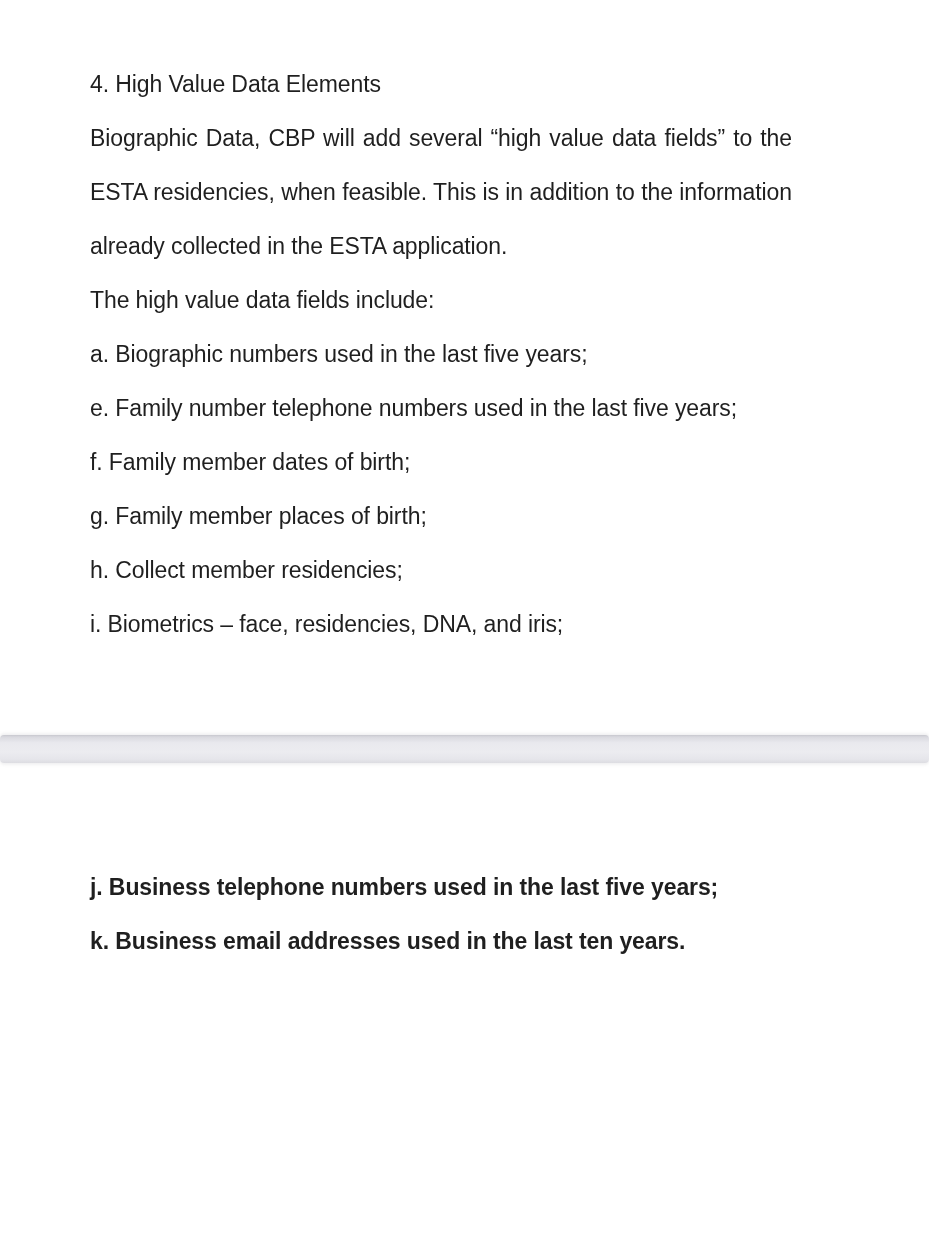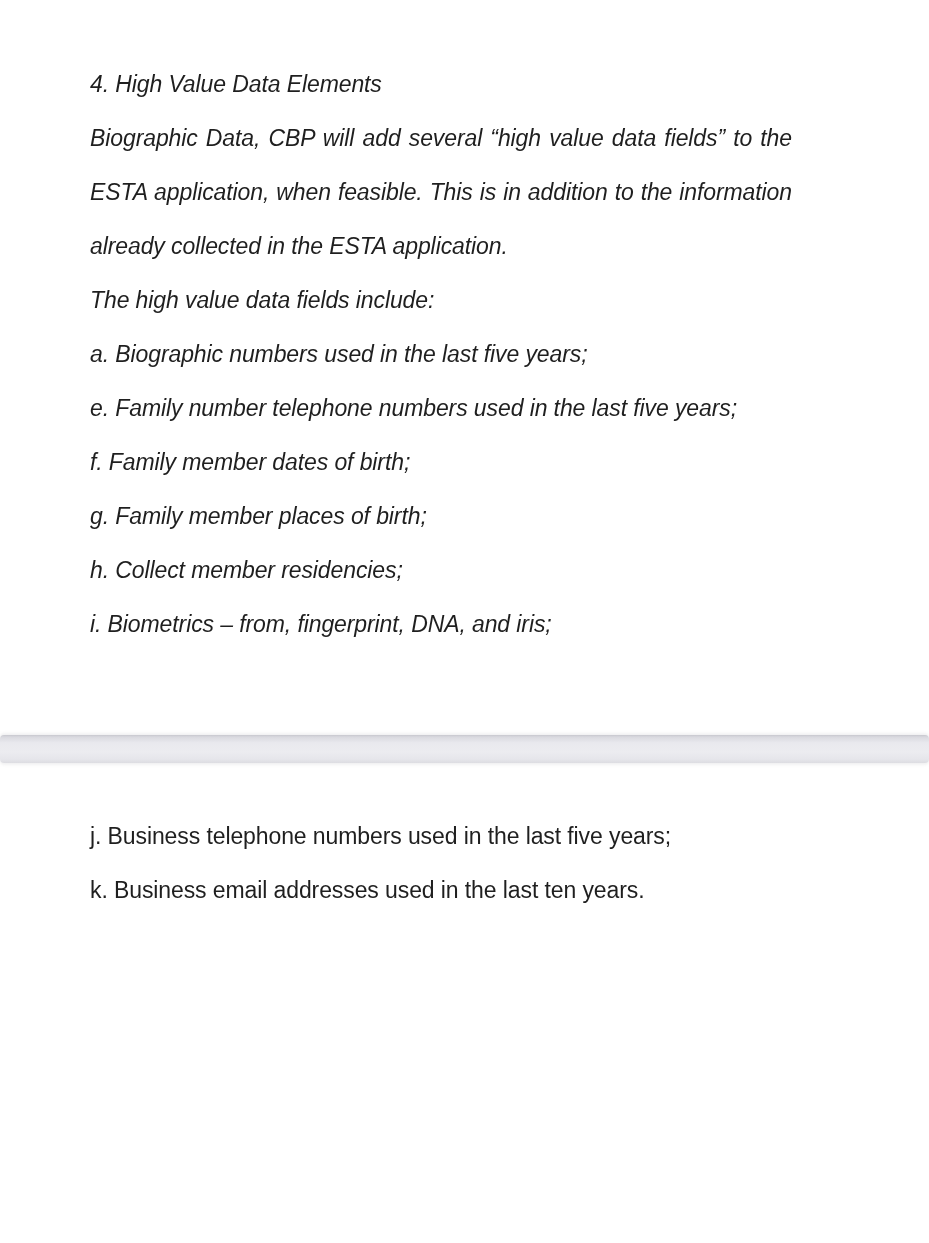--- a/index.html
+++ b/index.html
@@ -19,24 +19,24 @@
     height: 1243px;
     background: #ffffff;
     position: relative;
   }
   .page {
     padding-left: 90px;
     padding-right: 37px;
   }
   .page-top {
     padding-top: 57px;
-    font-style: italic;
   }
   .page-bottom {
-    padding-top: 46px;
+    padding-top: 97px;
+    font-weight: bold;
   }
   .line {
     width: 702px;
     height: 54px;
     line-height: 54px;
     font-size: 23px;
     letter-spacing: -0.1px;
     white-space: nowrap;
   }
   .line.justify {
@@ -62,31 +62,31 @@
 </style>
 </head>
 <body>
 
 <div class="doc">
 
   <section class="page page-top">
     <div class="line">4. High Value Data Elements</div>
 
     <div class="line justify">Biographic Data, CBP will add several “high value data fields” to the</div>
-    <div class="line justify">ESTA application, when feasible. This is in addition to the information</div>
+    <div class="line justify">ESTA residencies, when feasible. This is in addition to the information</div>
     <div class="line">already collected in the ESTA application.</div>
 
     <div class="line">The high value data fields include:</div>
 
     <div class="line">a. Biographic numbers used in the last five years;</div>
     <div class="line">e. Family number telephone numbers used in the last five years;</div>
     <div class="line">f. Family member dates of birth;</div>
     <div class="line">g. Family member places of birth;</div>
     <div class="line">h. Collect member residencies;</div>
-    <div class="line">i. Biometrics – from, fingerprint, DNA, and iris;</div>
+    <div class="line">i. Biometrics – face, residencies, DNA, and iris;</div>
   </section>
 
   <div class="page-break"></div>
 
   <section class="page page-bottom">
     <div class="line">j. Business telephone numbers used in the last five years;</div>
     <div class="line">k. Business email addresses used in the last ten years.</div>
   </section>
 
 </div>

